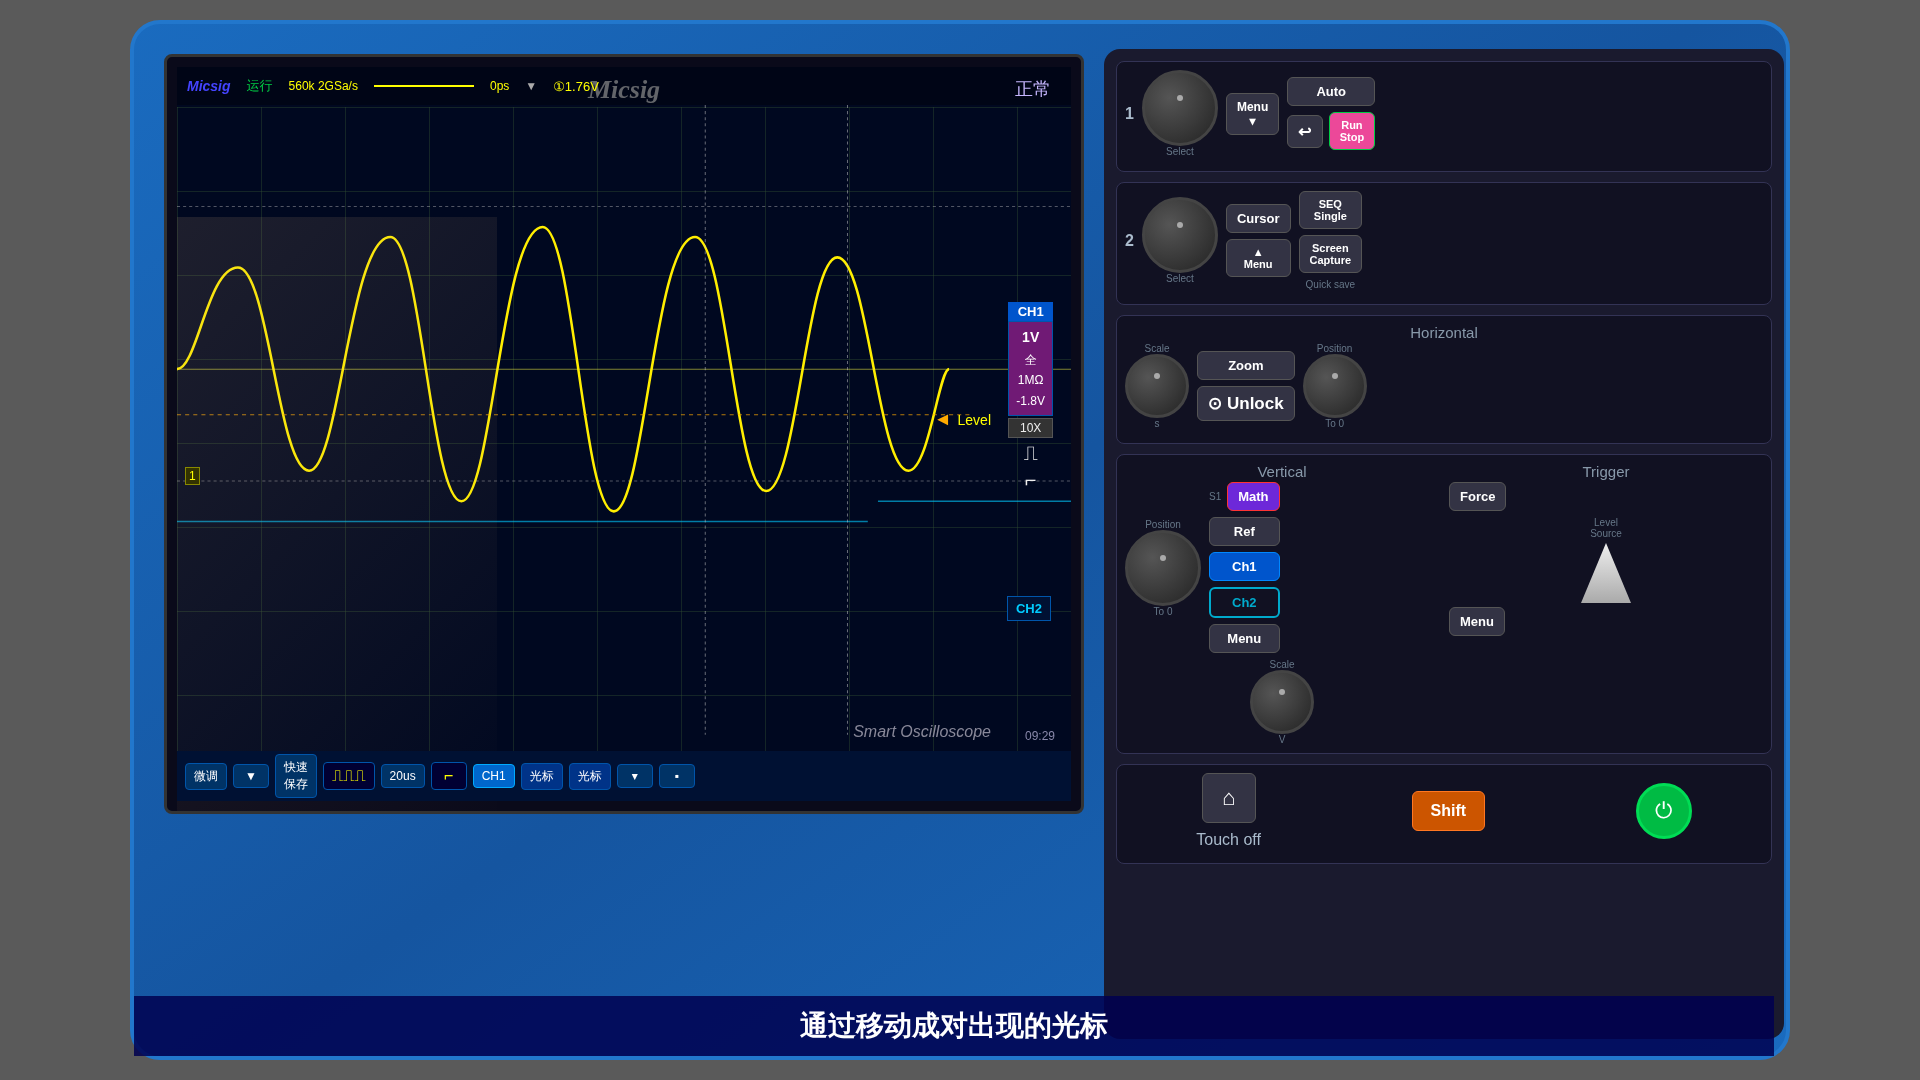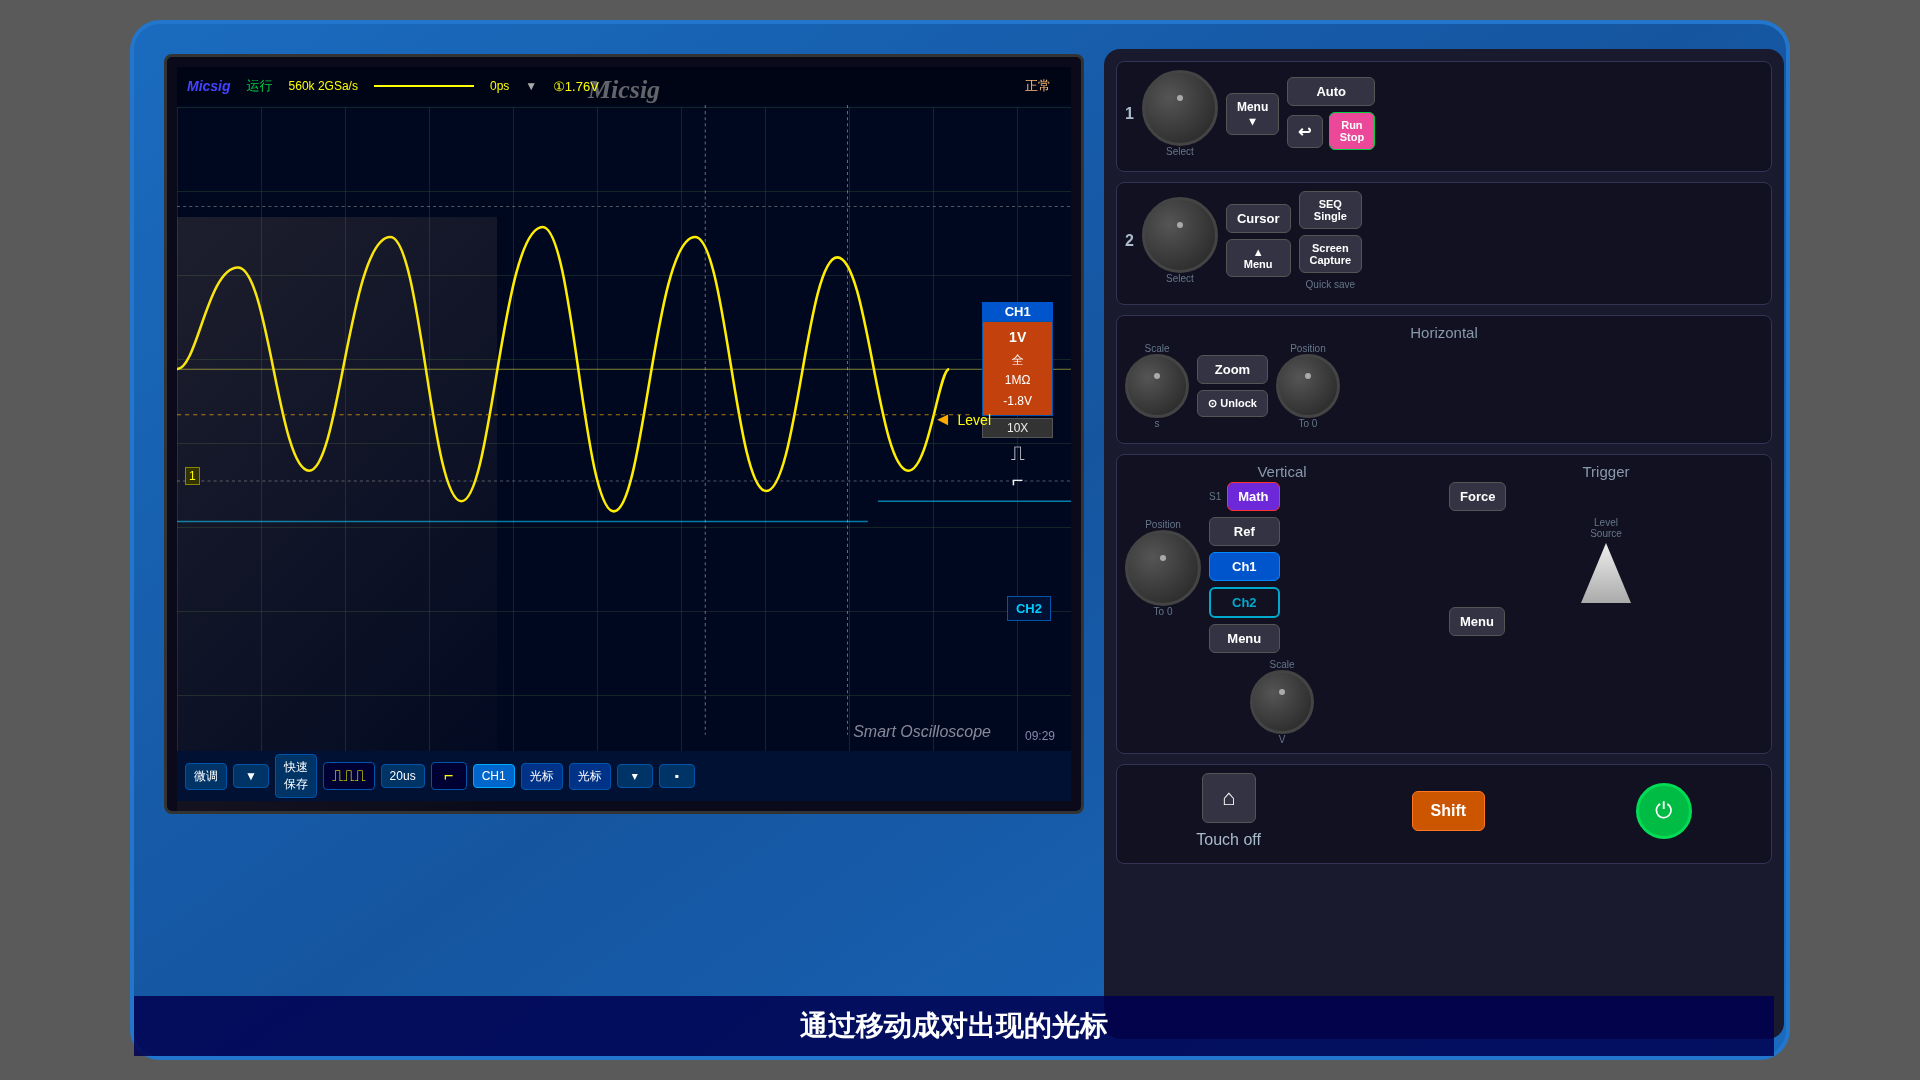--- a/index.html
+++ b/index.html
@@ -78,21 +78,21 @@
     .brand-label {
       color: #4444ff;
       font-style: italic;
       font-weight: bold;
       font-size: 14px;
     }
 
     .run-label { color: #00cc44; font-size: 13px; }
     .header-info { color: #ffff00; font-size: 12px; }
     .trigger-val { color: #ffff00; font-size: 13px; }
-    .normal-label { color: #fdba74; font-size: 13px; position: absolute; right: 20px; top: 10px; }
+    .normal-label { color: #c4b5fd; font-size: 18px; position: absolute; right: 20px; top: 10px; }
 
     
     .screen-toolbar {
       position: absolute;
       bottom: 0;
       left: 0;
       right: 0;
       height: 50px;
       background: #001133;
       display: flex;
@@ -460,21 +460,21 @@
 
       <div class="hand-overlay"></div>
 
       <div class="ch1-marker">1</div>
 
 
       <div style="position:absolute;top:235px;right:18px;">
         <div class="ch1-title">
           <span>CH1</span>
         </div>
-        <div style="background:#c2410c;border:1px solid #0055aa;padding:4px 20px;text-align:center;color:#fff;font-size:12px;line-height:1.7;">
+        <div style="background:#701a75;border:1px solid #0055aa;padding:4px 7px;text-align:center;color:#fff;font-size:12px;line-height:1.7;">
           <div style="font-weight:bold;font-size:14px;">1V</div>
           <div>全</div>
           <div>1MΩ</div>
           <div>-1.8V</div>
         </div>
         <div style="background:#333;border:1px solid #555;padding:2px 6px;text-align:center;color:#eee;font-size:12px;margin-top:2px;">
           <span>10X</span>
         </div>
         <div style="margin-top:4px;text-align:center;font-size:20px;color:#eee;">⎍</div>
         <div style="text-align:center;font-size:20px;color:#eee;margin-top:4px;">⌐</div>
@@ -562,21 +562,21 @@
       <div class="section-row">
         <div class="knob-wrap">
           <div class="small-label">Scale</div>
           <div class="knob">
             <div class="knob-dot"></div>
           </div>
           <div class="small-label">s</div>
         </div>
         <div class="col-btns">
           <button class="panel-btn btn-gray">Zoom</button>
-          <button class="panel-btn btn-gray" style="font-size:11px;">⊙ Unlock</button>
+          <button class="panel-btn btn-gray" style="font-size:17px;">⊙ Unlock</button>
         </div>
         <div class="knob-wrap">
           <div class="small-label">Position</div>
           <div class="knob">
             <div class="knob-dot"></div>
           </div>
           <div class="small-label">To 0</div>
         </div>
       </div>
     </div>

